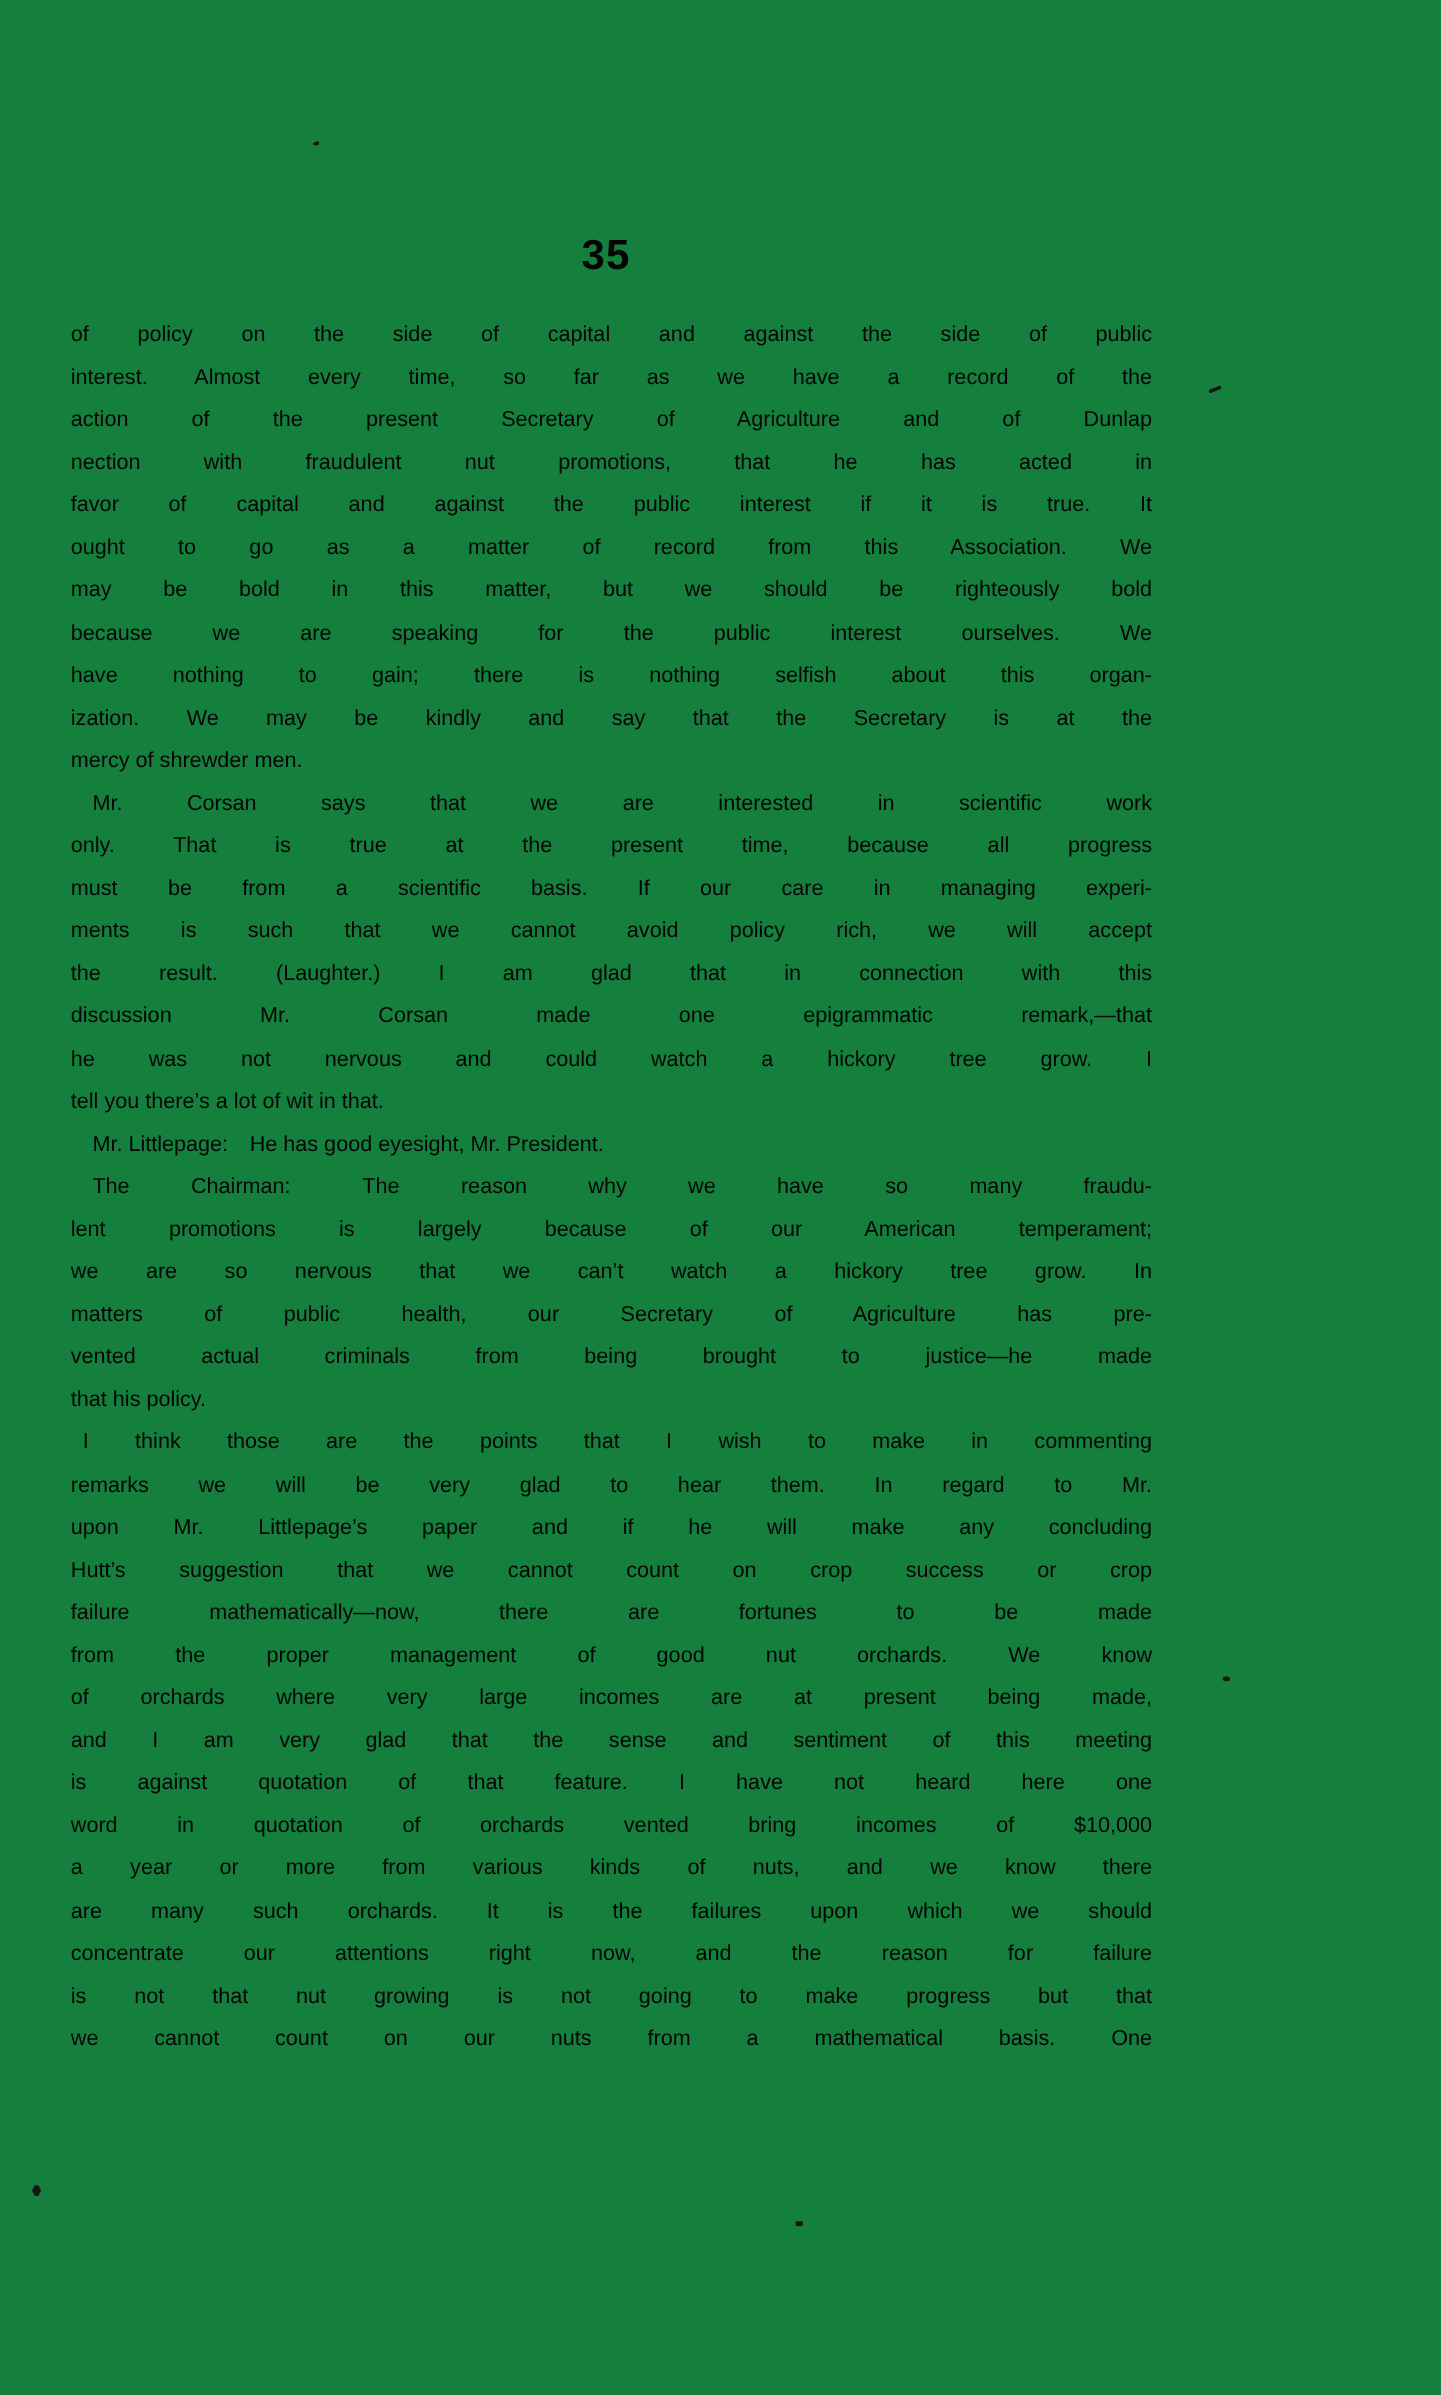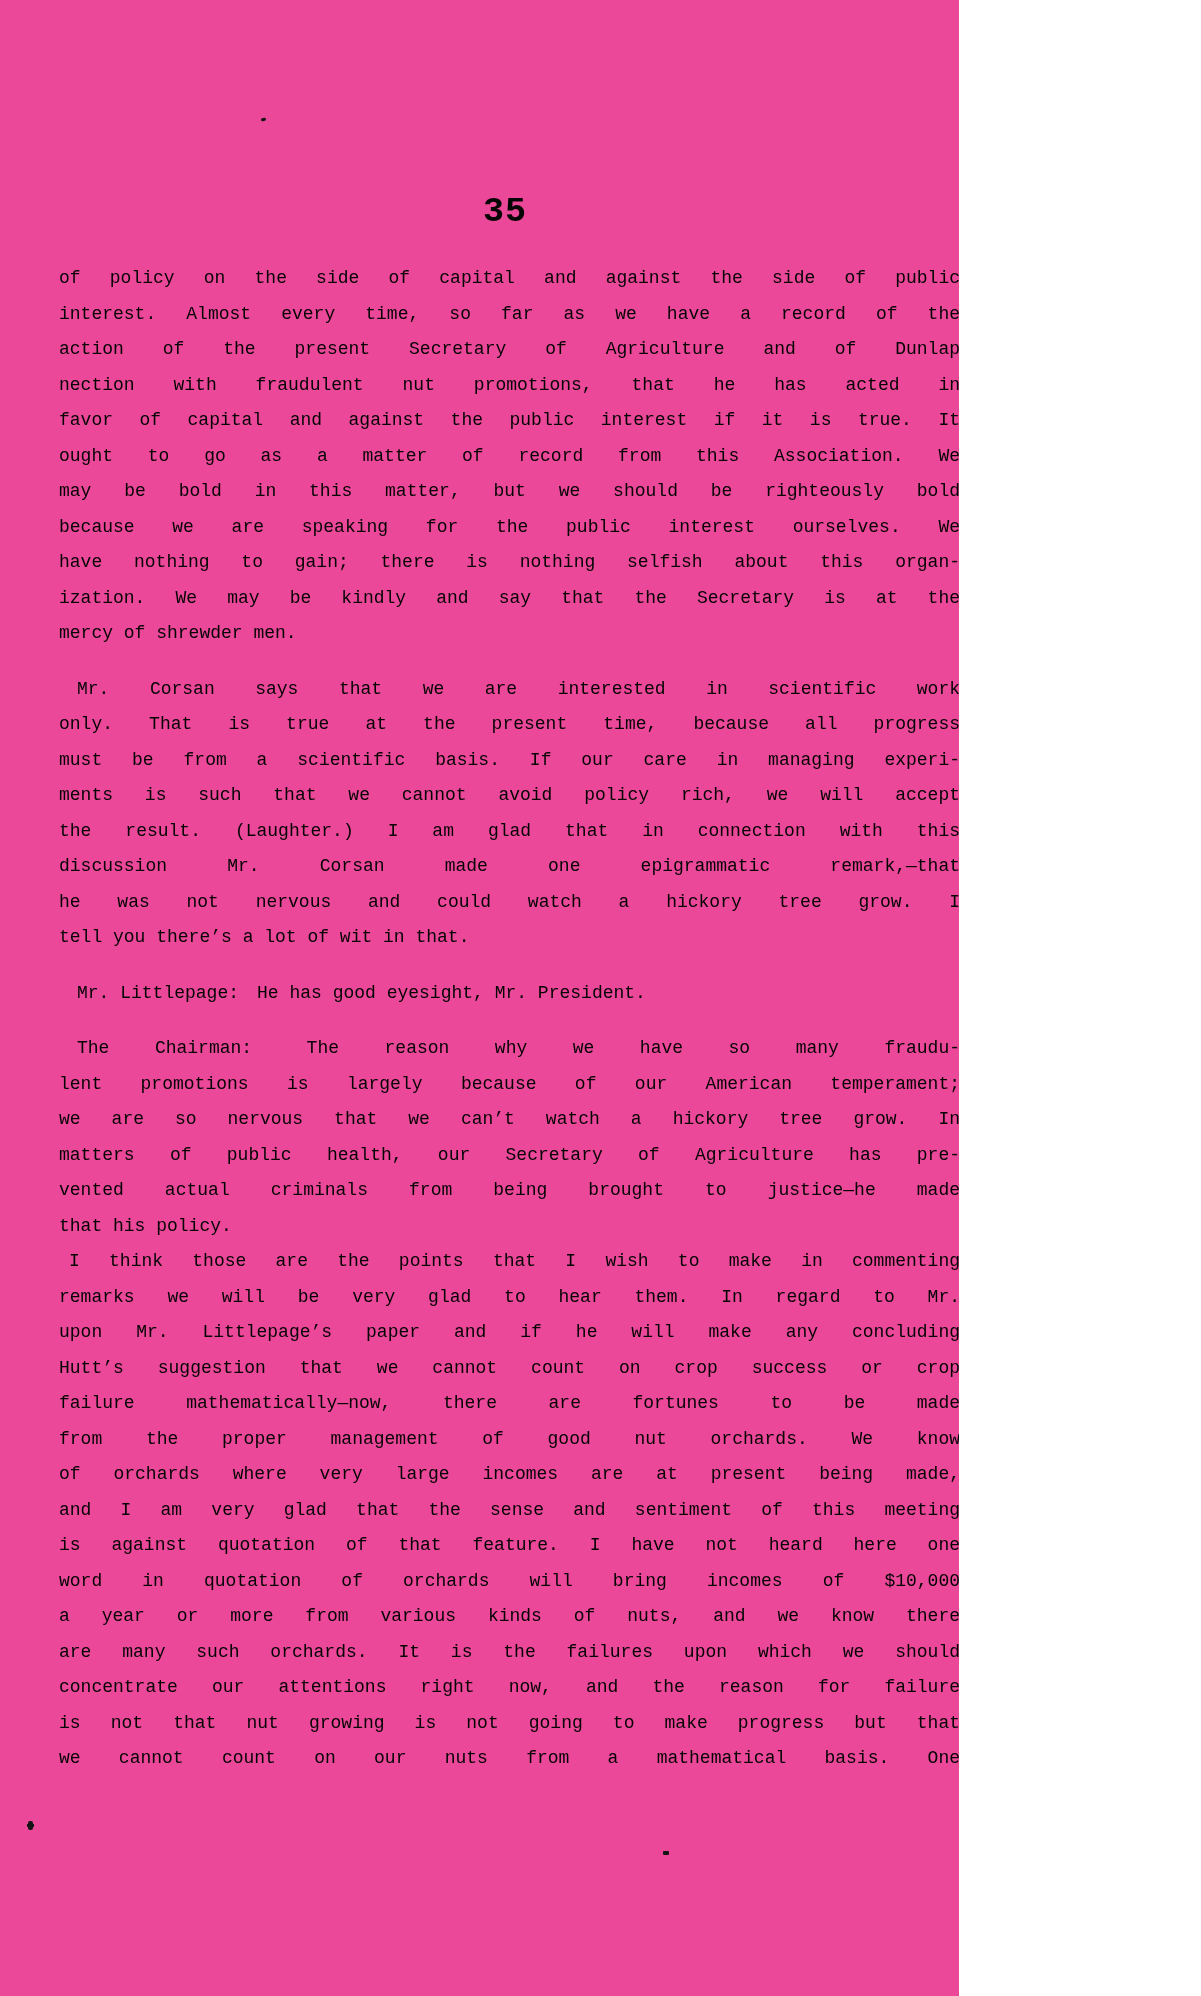--- a/index.html
+++ b/index.html
@@ -2,25 +2,25 @@
 <html><head>
 <meta charset="utf-8">
 <style>
   html, body {
     margin: 0;
     padding: 0;
     background: #ffffff;
   }
   .sheet {
     position: relative;
-    width: 959px;
+    width: 1201px;
     height: 1996px;
-    background: #ec4899;
+    background: #15803d;
     overflow: hidden;
-    font-family: Liberation Mono, monospace;
+    font-family: Liberation Sans, sans-serif;
     color: #050505;
   }
   .page-number {
     position: absolute;
     top: 195px;
     left: 59px;
     width: 892px;
     text-align: center;
     font-size: 35px;
     line-height: 1;
@@ -36,21 +36,21 @@
     line-height: 35.5px;
   }
   .line {
     text-align: justify;
     text-align-last: justify;
     white-space: normal;
   }
   .line.end {
     text-align-last: left;
   }
-  .ind-a { text-indent: 18px; margin-top: 20px; }
+  .ind-a { text-indent: 18px; }
   .ind-b { text-indent: 10px; }
 
   
   .speck {
     position: absolute;
     background: #151515;
   }
   .speck-top {
     left: 261px; top: 118px;
     width: 5px; height: 3px;
@@ -142,21 +142,21 @@
     <div>
       <div class="line ind-b">I think those are the points that I wish to make in commenting</div>
       <div class="line">remarks we will be very glad to hear them.  In regard to Mr.</div>
       <div class="line">upon Mr. Littlepage’s paper and if he will make any concluding</div>
       <div class="line">Hutt’s suggestion that we cannot count on crop success or crop</div>
       <div class="line">failure mathematically—now, there are fortunes to be made</div>
       <div class="line">from the proper management of good nut orchards.  We know</div>
       <div class="line">of orchards where very large incomes are at present being made,</div>
       <div class="line">and I am very glad that the sense and sentiment of this meeting</div>
       <div class="line">is against quotation of that feature.  I have not heard here one</div>
-      <div class="line">word in quotation of orchards will bring incomes of $10,000</div>
+      <div class="line">word in quotation of orchards vented bring incomes of $10,000</div>
       <div class="line">a year or more from various kinds of nuts, and we know there</div>
       <div class="line">are many such orchards.  It is the failures upon which we should</div>
       <div class="line">concentrate our attentions right now, and the reason for failure</div>
       <div class="line">is not that nut growing is not going to make progress but that</div>
       <div class="line">we cannot count on our nuts from a mathematical basis.  One</div>
     </div>
 
   </div>
 </div>
 

